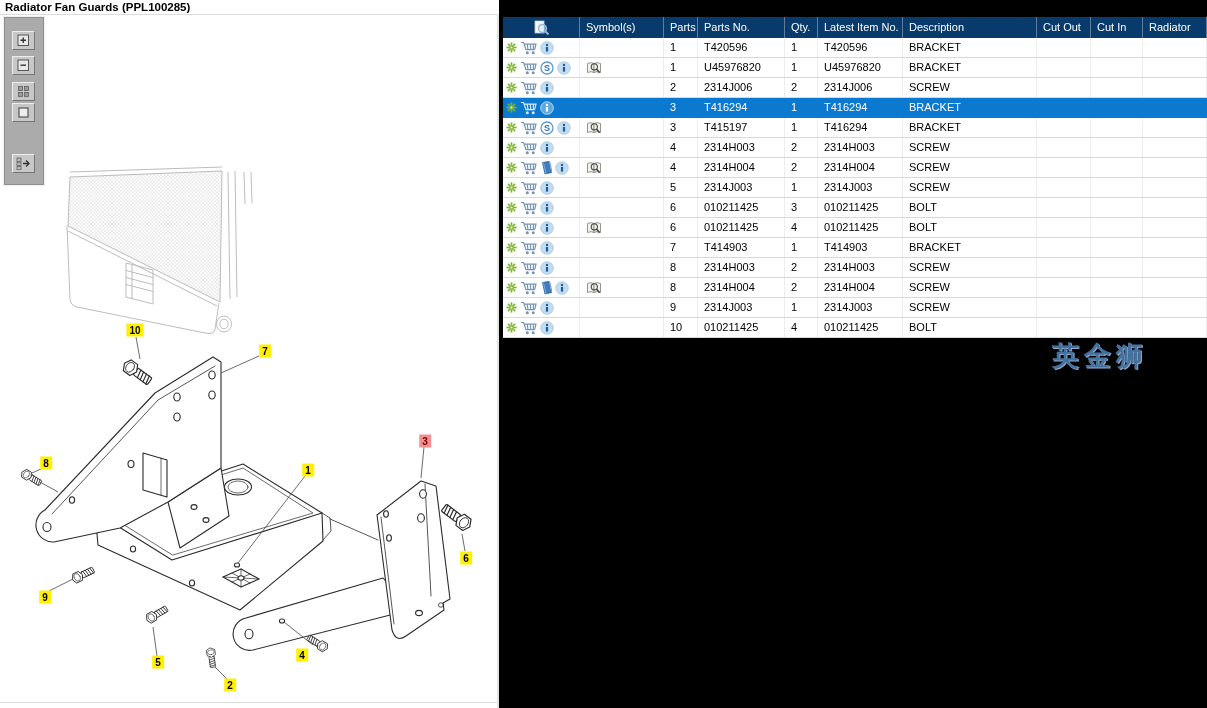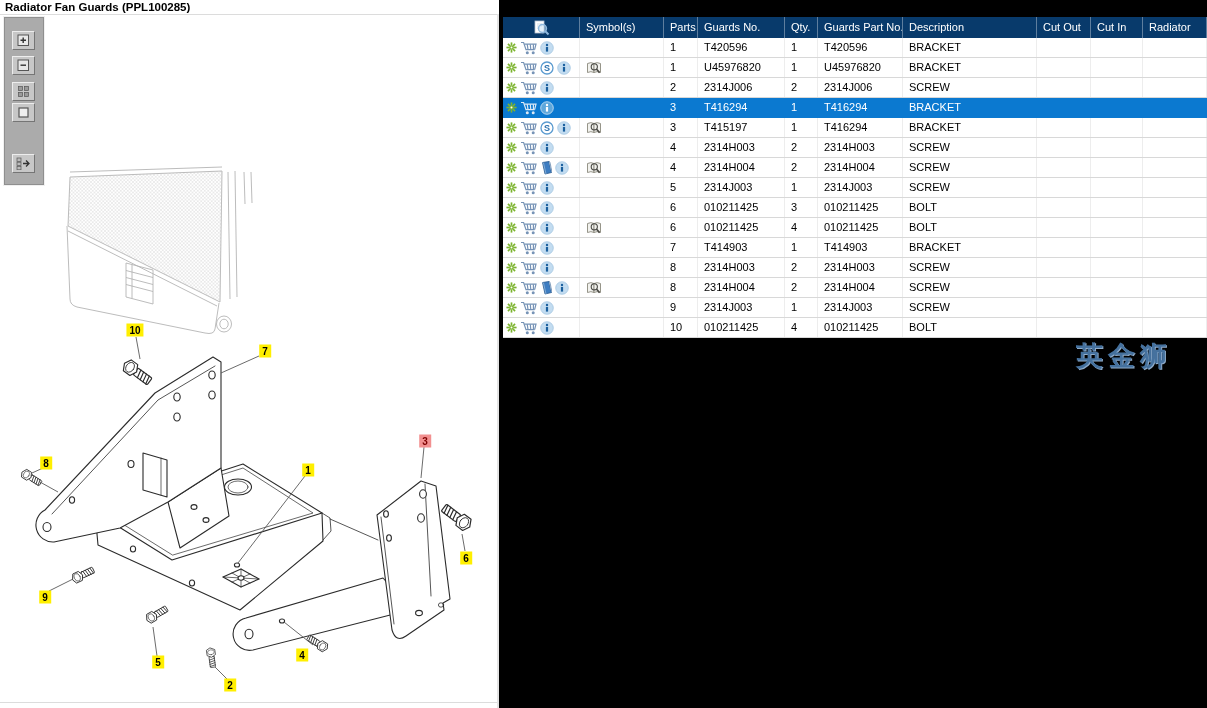--- a/index.html
+++ b/index.html
@@ -33,21 +33,21 @@
   .td-icons{display:flex;align-items:center;gap:3px;padding-left:3px;}
   .td-symbol{display:flex;align-items:center;padding-left:6px;}
   .ico{display:inline-flex;align-items:center;cursor:pointer;}
   .tr.selected{background:#0b79d0;color:#fff;border-bottom-color:#0b79d0;}
   .tr.selected .td{border-right-color:transparent;}
   .tr.selected .info-bg{fill:#5fa8dc;stroke:#cfe5f5;}
   .tr.selected .info-glyph{fill:#ffffff;}
   .tr.selected .cart-stroke{stroke:#dce9f5;}
   .tr.selected .cart-fill{fill:#dce9f5;}
   
-  .watermark{position:absolute;left:577px;top:338px;font-size:27px;font-weight:bold;color:#45719e;
+  .watermark{position:absolute;left:553px;top:338px;font-size:27px;font-weight:bold;color:#45719e;
     letter-spacing:5px;text-shadow:1px 1px 0 #8fabc9;white-space:nowrap;z-index:2;}
 </style>
 </head>
 <body>
 
 <div class="left-panel">
   <div class="page-title">Radiator Fan Guards (PPL100285)</div>
 
   <svg class="diagram-svg" viewBox="0 0 497 708">
     <defs>
@@ -225,23 +225,23 @@
       <div class="th th-icons">
         <svg width="17" height="16" viewBox="0 0 17 16">
             <rect x="2" y="1" width="9" height="12" fill="#fff" stroke="#b8c4d2" stroke-width="0.8"></rect>
             <path d="M4,4 H9 M4,6 H9 M4,8 H7" stroke="#c8d4e0" stroke-width="0.8" fill="none"></path>
             <circle cx="9.5" cy="8.5" r="4" fill="rgba(200,225,245,.5)" stroke="#8fb8dd" stroke-width="1.4"></circle>
             <line x1="12.3" y1="11.3" x2="15.5" y2="14.5" stroke="#8fb8dd" stroke-width="2"></line>
           </svg>
       </div>
       <div class="th">Symbol(s)</div>
       <div class="th">Parts</div>
-      <div class="th">Guards No.</div>
+      <div class="th">Parts No.</div>
       <div class="th">Qty.</div>
-      <div class="th">Guards Part No.</div>
+      <div class="th">Latest Item No.</div>
       <div class="th">Description</div>
       <div class="th">Cut Out</div>
       <div class="th">Cut In</div>
       <div class="th">Radiator</div>
     </div>
     <div class="tbody">
         <div class="tr">
     <div class="td td-icons">
       <span class="ico">
         <svg width="11" height="11" viewBox="-6.5 -6.5 13 13">

